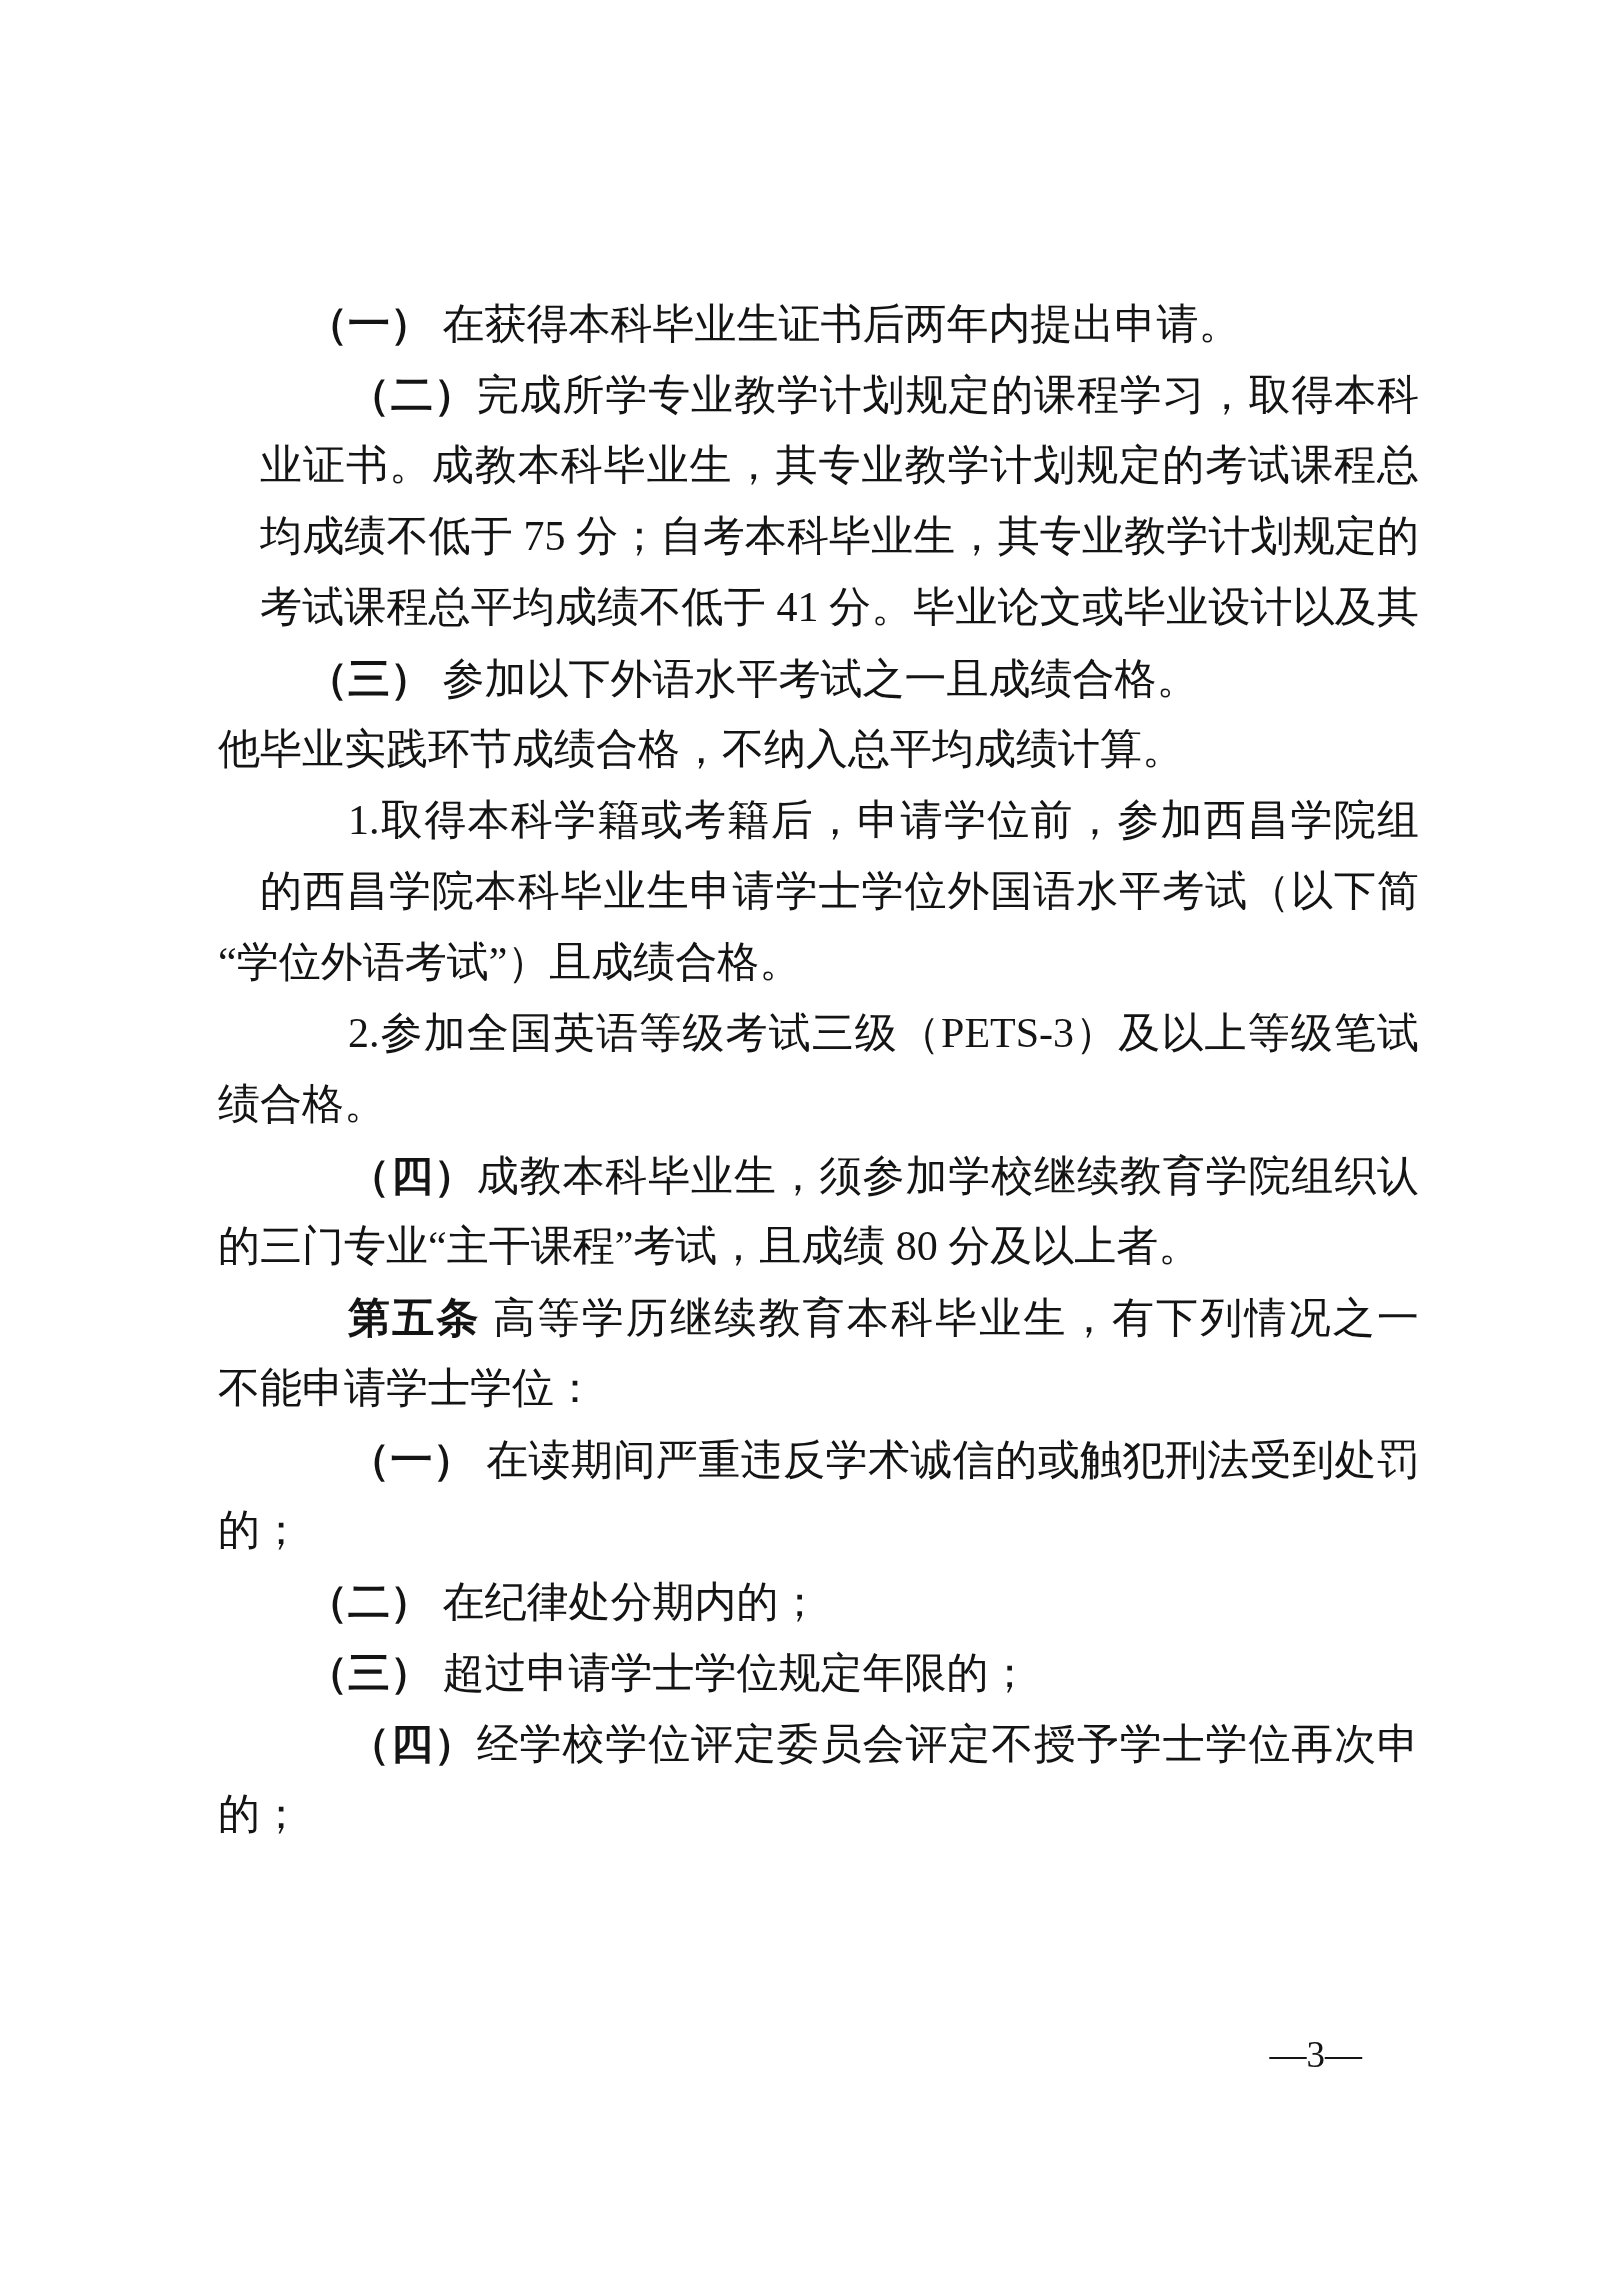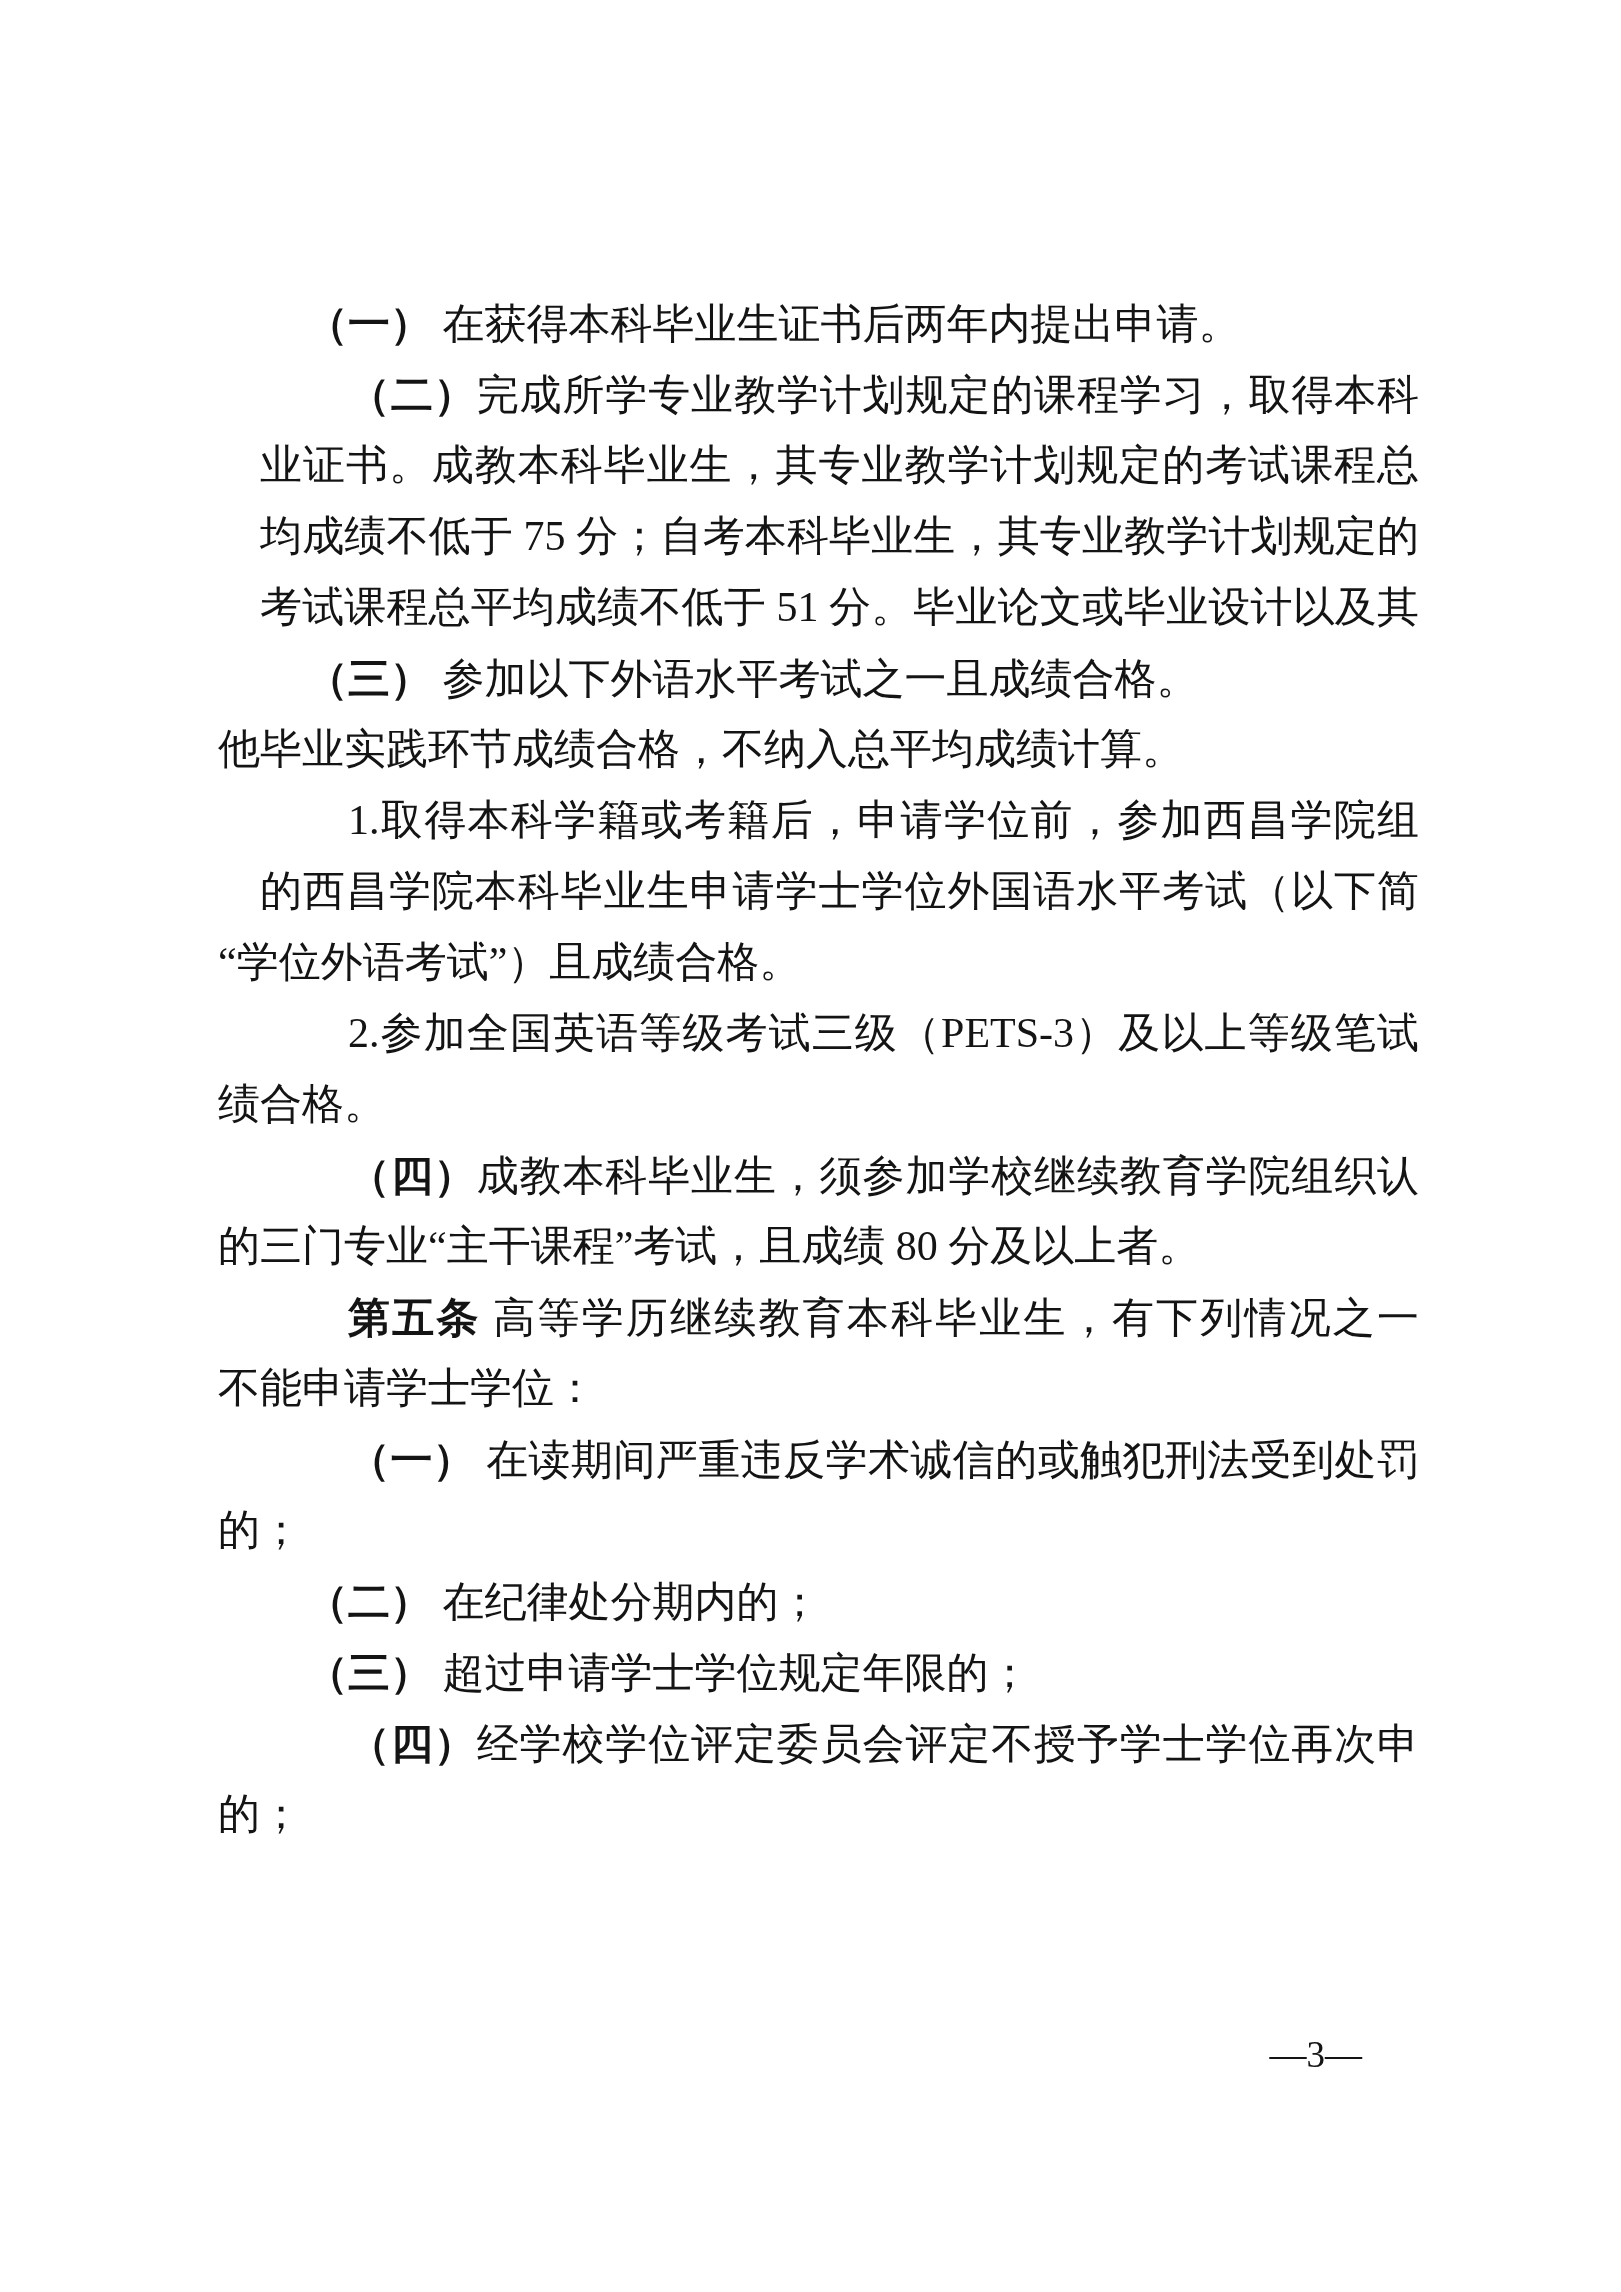--- a/index.html
+++ b/index.html
@@ -57,21 +57,21 @@
 </style>
 </head>
 <body>
 
 <div class="page">
   <div class="doc-body">
       <div class="line indent"><span class="marker">（一）</span> 在获得本科毕业生证书后两年内提出申请。</div>
       <div class="line fill indent"><span class="marker">（二）</span>完成所学专业教学计划规定的课程学习，取得本科毕</div>
       <div class="line fill">业证书。成教本科毕业生，其专业教学计划规定的考试课程总平</div>
       <div class="line fill">均成绩不低于 75 分；自考本科毕业生，其专业教学计划规定的</div>
-      <div class="line fill">考试课程总平均成绩不低于 51 分。毕业论文或毕业设计以及其</div>
+      <div class="line fill">考试课程总平均成绩不低于 41 分。毕业论文或毕业设计以及其</div>
       <div class="line indent"><span class="marker">（三）</span> 参加以下外语水平考试之一且成绩合格。</div>
       <div class="line">他毕业实践环节成绩合格，不纳入总平均成绩计算。</div>
       <div class="line fill indent">1.取得本科学籍或考籍后，申请学位前，参加西昌学院组织</div>
       <div class="line fill">的西昌学院本科毕业生申请学士学位外国语水平考试（以下简称</div>
       <div class="line">“学位外语考试”）且成绩合格。</div>
       <div class="line fill indent">2.参加全国英语等级考试三级（PETS-3）及以上等级笔试成</div>
       <div class="line">绩合格。</div>
       <div class="line fill indent"><span class="marker">（四）</span>成教本科毕业生，须参加学校继续教育学院组织认定</div>
       <div class="line">的三门专业“主干课程”考试，且成绩 80 分及以上者。</div>
       <div class="line fill indent"><span class="marker">第五条</span> 高等学历继续教育本科毕业生，有下列情况之一者，</div>

